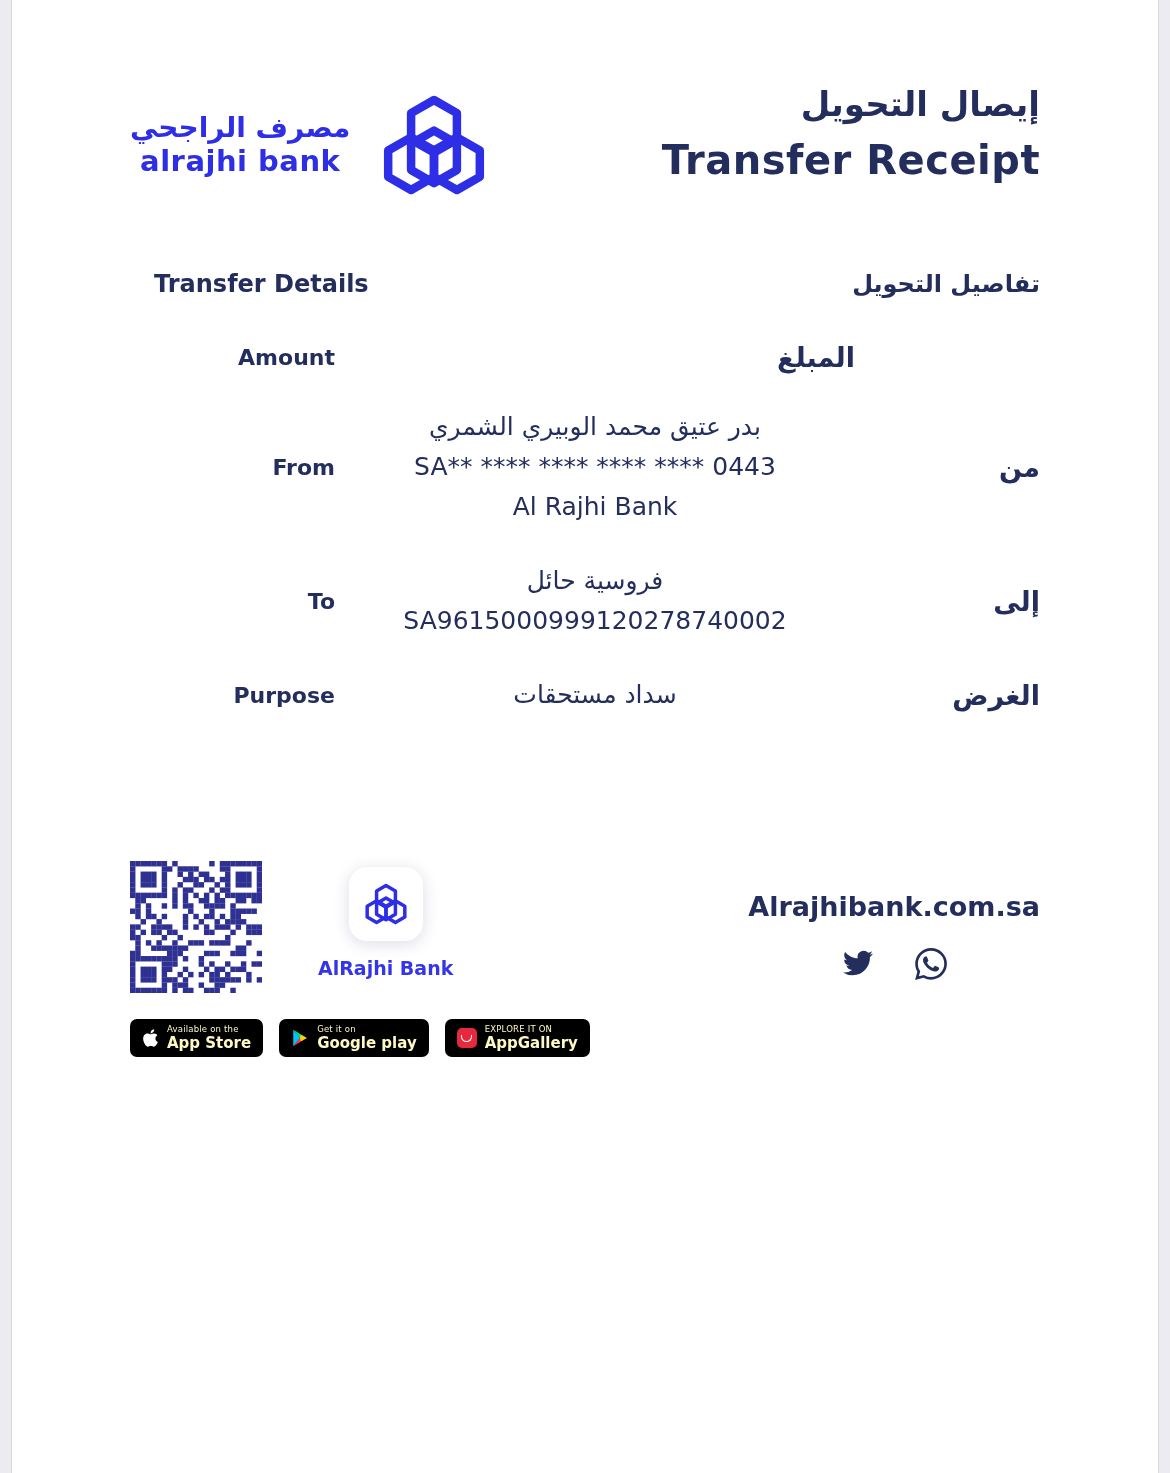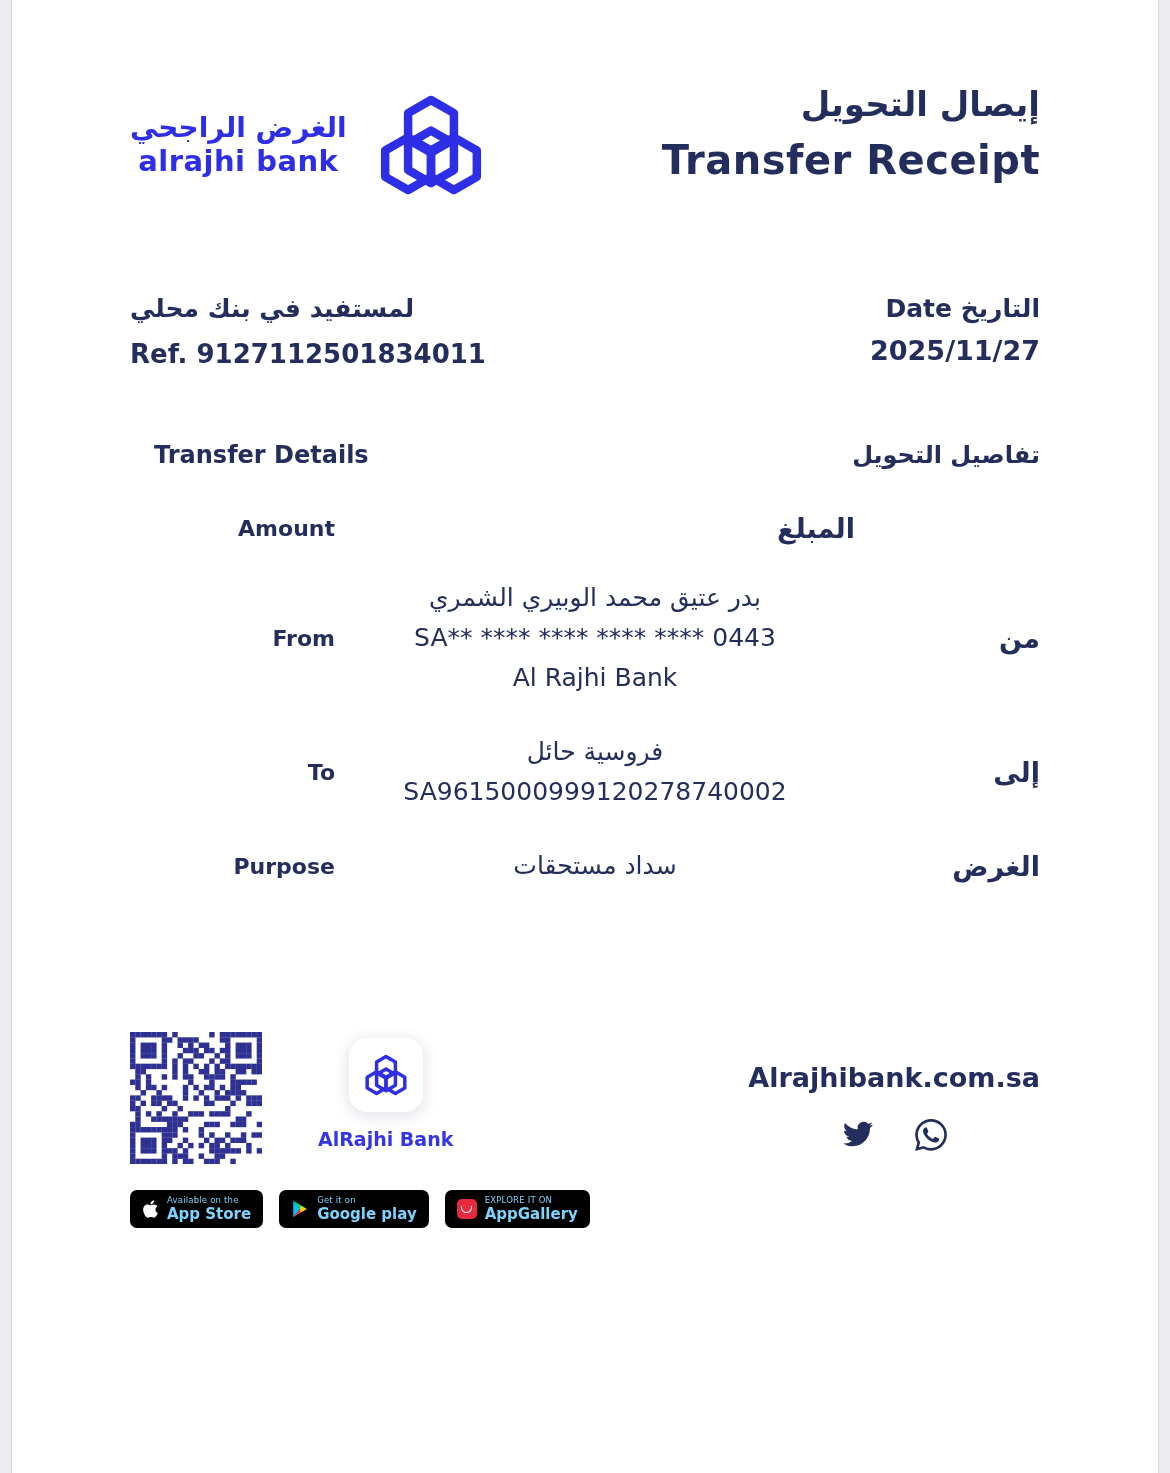--- a/index.html
+++ b/index.html
@@ -52,21 +52,21 @@
           box-shadow:0 3px 16px rgba(40,40,100,.16);display:flex;align-items:center;justify-content:center}
   .applabel{margin-top:16px;font-size:19px;font-weight:700;color:#3535e8}
   .foot-right{text-align:right;margin-top:30px}
   .site{font-size:27px;font-weight:700}
   .phone{font-size:44px;font-weight:700;margin-top:8px;letter-spacing:1px}
   .socials{display:flex;justify-content:center;gap:40px;margin-top:26px}
 
   
   .badges{display:flex;gap:16px;margin:26px 0 0 0}
   .badge{height:38px;background:#000;border-radius:7px;display:flex;align-items:center;
-         padding:0 12px;gap:8px;color:#7dd3fc;min-width:72px}
+         padding:0 12px;gap:8px;color:#fef9c3;min-width:72px}
   .badge-txt{display:flex;flex-direction:column;line-height:1.1}
   .badge-top{font-size:8.5px;letter-spacing:.2px}
   .badge-bottom{font-size:15px;font-weight:600;margin-top:1px}
   .ag-icon{width:20px;height:20px;border-radius:5px;background:#e6293c;display:flex;align-items:center;justify-content:center}
   .ag-cup{width:9px;height:6px;border:1.8px solid #fff;border-top:0;border-radius:0 0 8px 8px}
 </style>
 </head>
 <body>
 
 <svg width="0" height="0" style="position:absolute">
@@ -81,43 +81,33 @@
 </svg>
 
 <div class="edge edge-left"></div>
 <div class="edge edge-right"></div>
 
 <div class="page">
 
   <div class="hdr">
     <div class="brand">
       <div class="brand-text">
-        <span class="brand-ar" dir="rtl">الغرض الراجحي</span>
+        <span class="brand-ar" dir="rtl">مصرف الراجحي</span>
         <span class="brand-en">alrajhi bank</span>
       </div>
       <svg class="mark" width="112" height="106" viewBox="-6 -6 132 120">
         <use href="#arj-mark"></use>
       </svg>
     </div>
     <div class="titles">
       <div class="title-ar" dir="rtl">إيصال التحويل</div>
       <div class="title-en">Transfer Receipt</div>
     </div>
   </div>
 
-  <div class="meta">
-    <div class="meta-left">
-      <div><span dir="rtl">لمستفيد في بنك محلي</span></div>
-      <div class="ref">Ref. 9127112501834011</div>
-    </div>
-    <div class="meta-right">
-      <div class="date-label"><span dir="rtl">التاريخ Date</span></div>
-      <div class="date-value">2025/11/27</div>
-    </div>
-  </div>
 
   <div class="section">
     <span class="en">Transfer Details</span>
     <span dir="rtl">تفاصيل التحويل</span>
   </div>
 
   <div class="drow first">
     <div class="den">Amount</div>
     <div class="dar" dir="rtl">المبلغ</div>
   </div>

